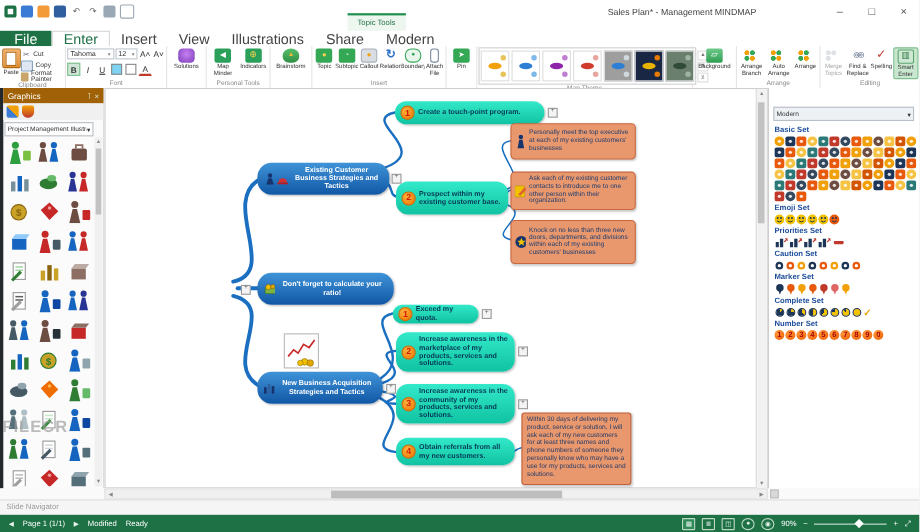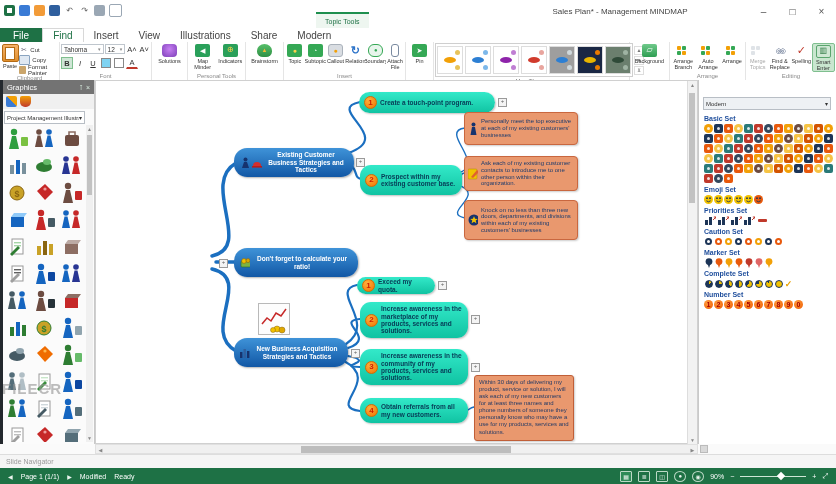--- a/index.html
+++ b/index.html
@@ -18,21 +18,21 @@
   .ctx-tab{position:absolute;left:316px;top:12px;height:14px;padding:0 9px;background:#eef6f0;
            border-top:2px solid #1e8f4e;color:#1e7145;font-size:7px;display:flex;align-items:center;}
   .wtitle{position:absolute;left:470px;top:7px;width:300px;text-align:center;font-size:8px;color:#444;}
   .win-controls{position:absolute;right:0;top:0;display:flex;}
   .wc{width:29px;height:22px;display:flex;align-items:center;justify-content:center;font-size:10px;color:#555;}
   .help-btn{position:absolute;right:22px;top:29px;width:11px;height:11px;border-radius:50%;background:#2e74c9;
             color:#fff;font-size:8px;font-weight:bold;display:flex;align-items:center;justify-content:center;}
 
   
   .tabs{position:absolute;left:0;top:28px;width:836px;height:14px;display:flex;background:#fff;}
-  .tab{padding:0 10px;display:flex;align-items:center;font-size:10px;color:#444;}
+  .tab{padding:0 10px;display:flex;align-items:center;font-size:13px;color:#444;}
   .tab-file{background:#1e7145;color:#fff;padding:0 13px;}
   .tab-active{border:1px solid #d8d8d8;border-bottom:none;color:#1e7145;background:#fff;}
 
   
   .ribbon{position:absolute;left:0;top:42px;width:836px;height:38px;background:#fff;
           border-bottom:1px solid #d5d5d5;display:flex;}
   .rgroup{border-right:1px solid #e5e5e5;display:flex;flex-direction:column;box-sizing:border-box;height:38px;}
   .rg-body{flex:1;display:flex;align-items:flex-start;padding:1px 1px 0 1px;}
   .rg-label{font-size:6px;color:#8a8a8a;text-align:center;height:8px;line-height:8px;white-space:nowrap;overflow:hidden;}
   .bb{display:flex;flex-direction:column;align-items:center;font-size:5.5px;color:#333;text-align:center;
@@ -81,21 +81,21 @@
   .thumb .d1,.thumb .d2{position:absolute;width:5px;height:5px;border-radius:50%;}
   .thumb .d1{right:2px;top:3px;} .thumb .d2{right:2px;bottom:3px;}
   .gal-arrows{display:flex;flex-direction:column;justify-content:center;gap:1px;padding:0 1px;}
   .gal-arrows span{font-size:5px;color:#777;border:1px solid #ddd;width:8px;height:7px;display:flex;align-items:center;justify-content:center;}
 
   
   .main{position:absolute;left:0;top:80px;width:836px;height:364px;background:#f2f2f2;}
   
   .lpanel{position:absolute;left:0;top:0;width:95px;height:364px;background:#fbfbfb;border-right:1px solid #c9c9c9;box-sizing:border-box;}
   .ledge{position:absolute;left:0;top:0;width:3px;height:364px;background:#23282d;}
-  .lp-head{position:absolute;left:3px;top:0;right:0;height:14px;background:#737373;color:#fff;font-size:7.5px;
+  .lp-head{position:absolute;left:3px;top:0;right:0;height:14px;background:#a16207;color:#fff;font-size:7.5px;
            display:flex;align-items:center;padding:0 4px;justify-content:space-between;}
   .lp-head .hic{color:#d9ecdf;font-size:7px;margin-left:3px;}
   .lp-tools{position:absolute;left:3px;top:14px;right:0;height:15px;background:#f0f0f0;display:flex;align-items:center;gap:3px;padding:0 3px;}
   .lp-tool{width:11px;height:11px;border-radius:2px;}
   .t-grid{background:linear-gradient(45deg,#3a7bd5 50%,#f2a007 50%);}
   .t-shield{background:linear-gradient(#f2a007,#c0392b);border-radius:2px 2px 5px 5px;}
   .select{background:#fff;border:1px solid #b8bec5;height:11px;display:flex;align-items:center;justify-content:space-between;
           font-size:6px;color:#333;padding:0 2px;}
   .lp-select{position:absolute;left:4px;top:31px;right:9px;}
   .clip-grid{position:absolute;left:4px;top:45px;right:10px;bottom:2px;display:grid;
@@ -193,21 +193,21 @@
     <div class="win-controls">
       <span class="wc">–</span>
       <span class="wc">□</span>
       <span class="wc">×</span>
     </div>
     <div class="help-btn">?</div>
   </div>
 
   <div class="tabs">
     <div class="tab tab-file">File</div>
-    <div class="tab tab-active">Find</div>
+    <div class="tab tab-active">Enter</div>
     <div class="tab">Insert</div>
     <div class="tab">View</div>
     <div class="tab">Illustrations</div>
     <div class="tab">Share</div>
     <div class="tab">Modern</div>
   </div>
 
   <div class="ribbon">
 
     <div class="rgroup" style="width:70px">

